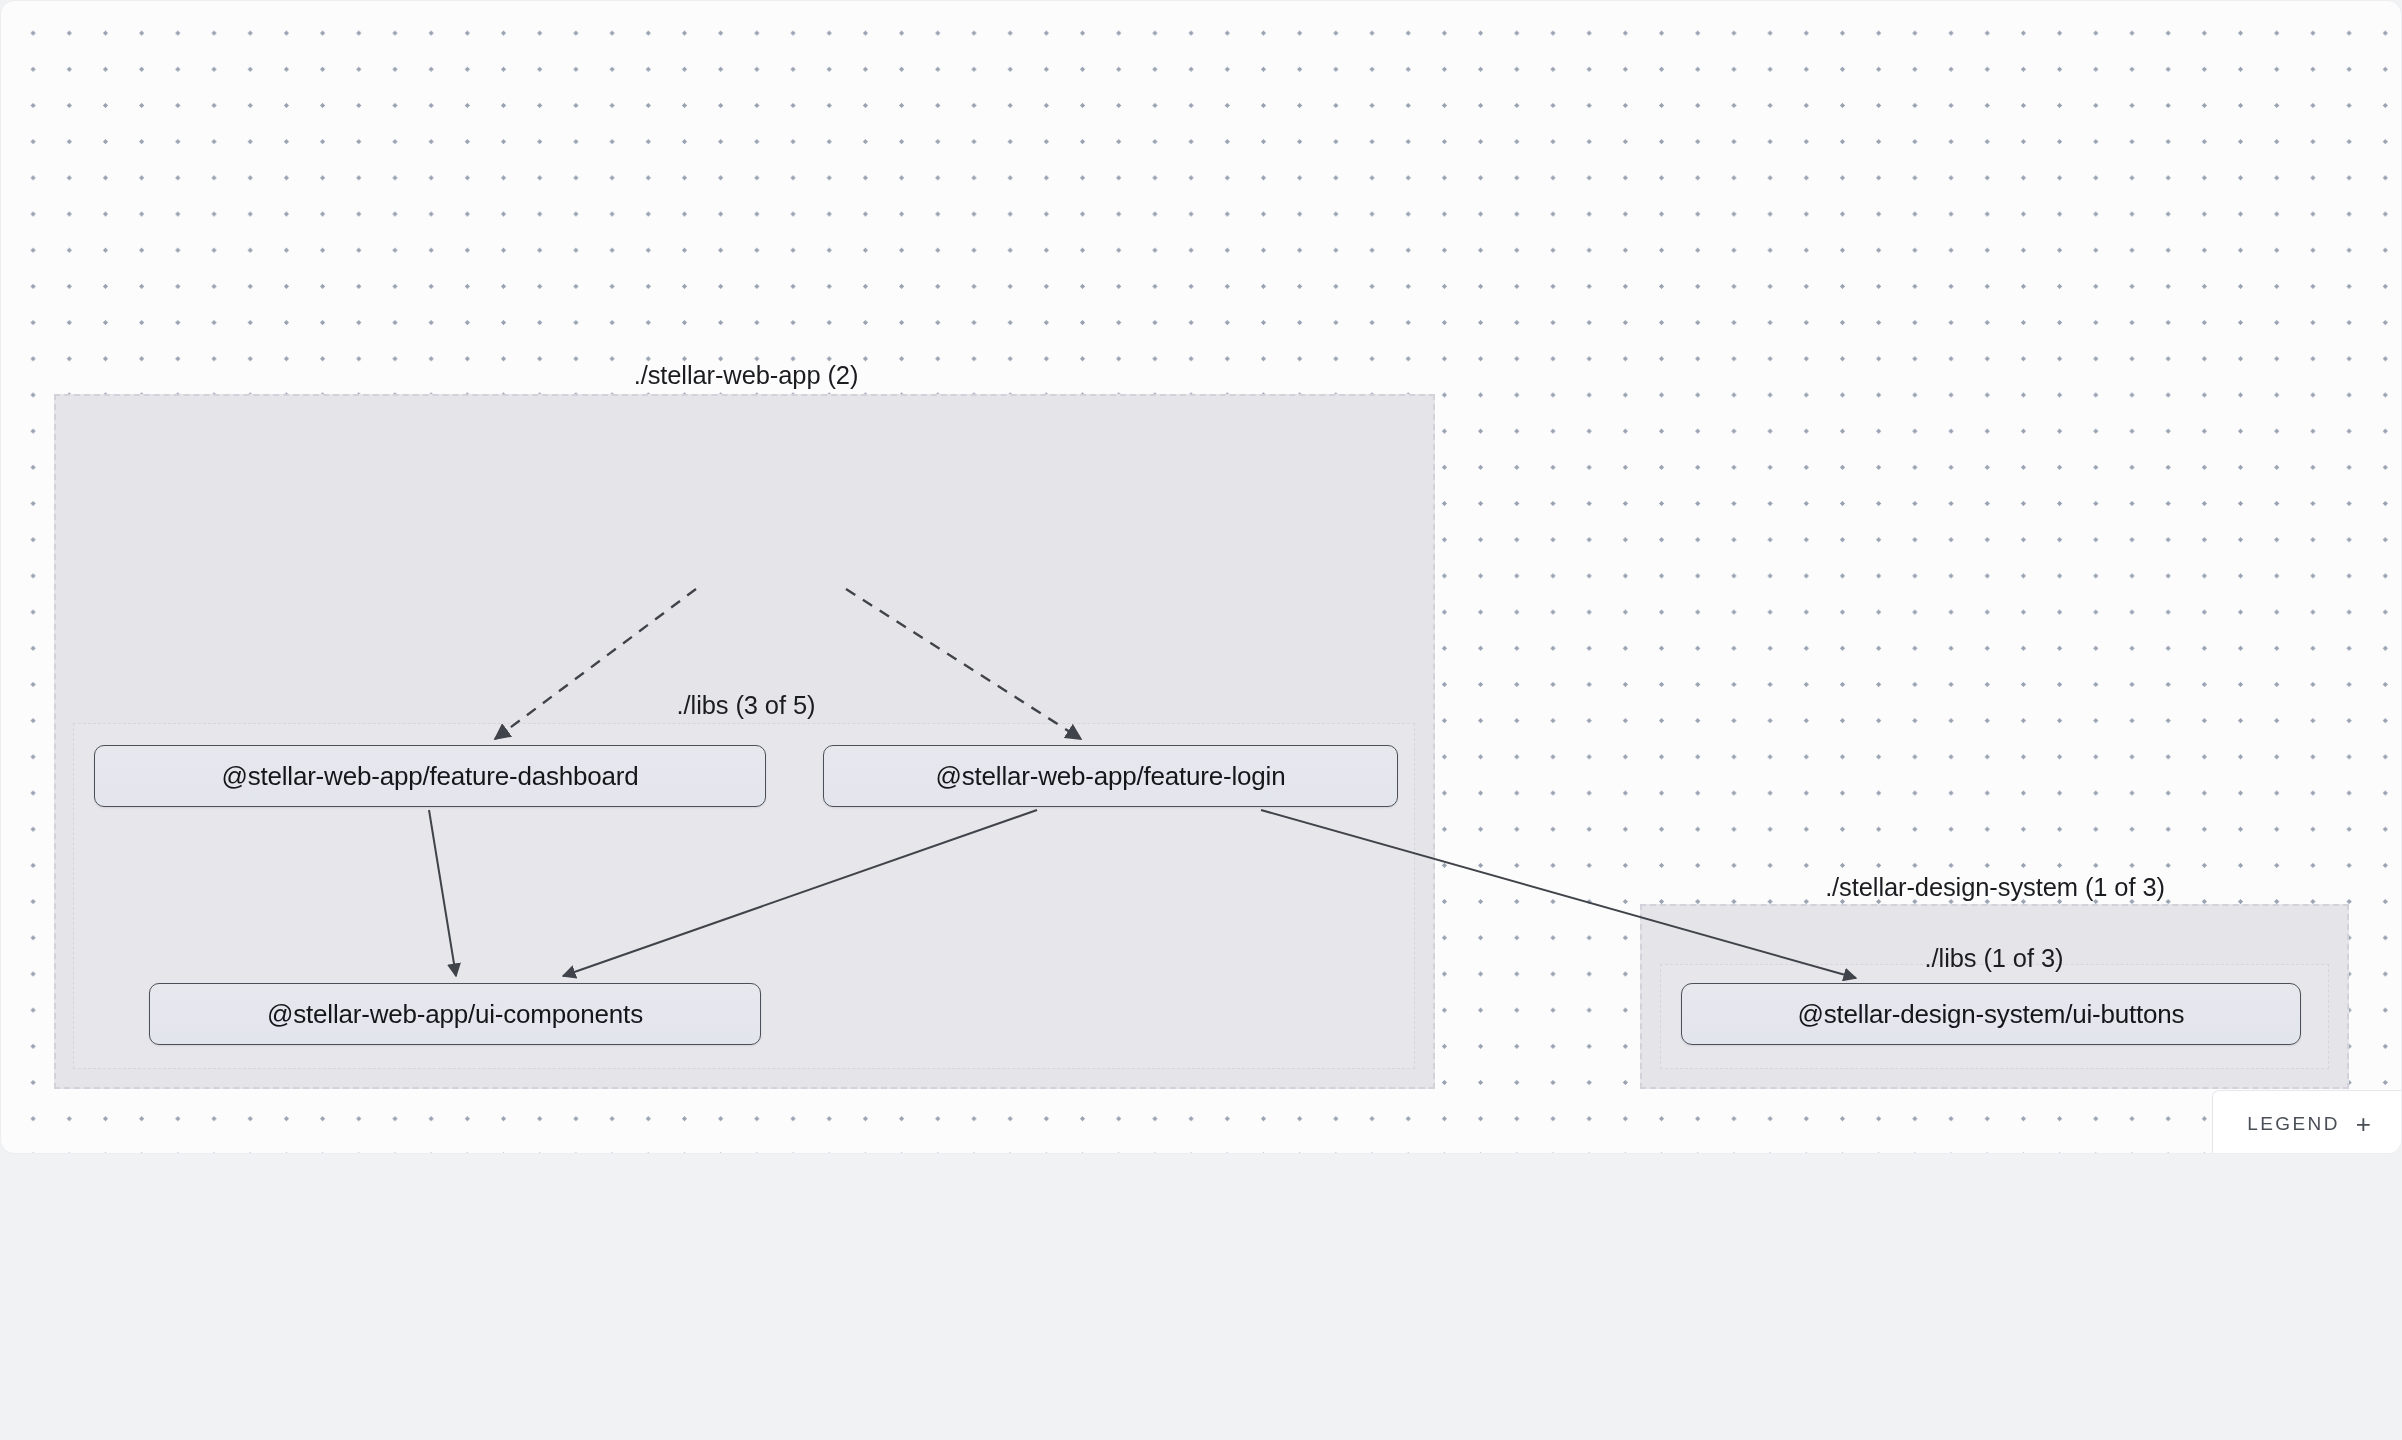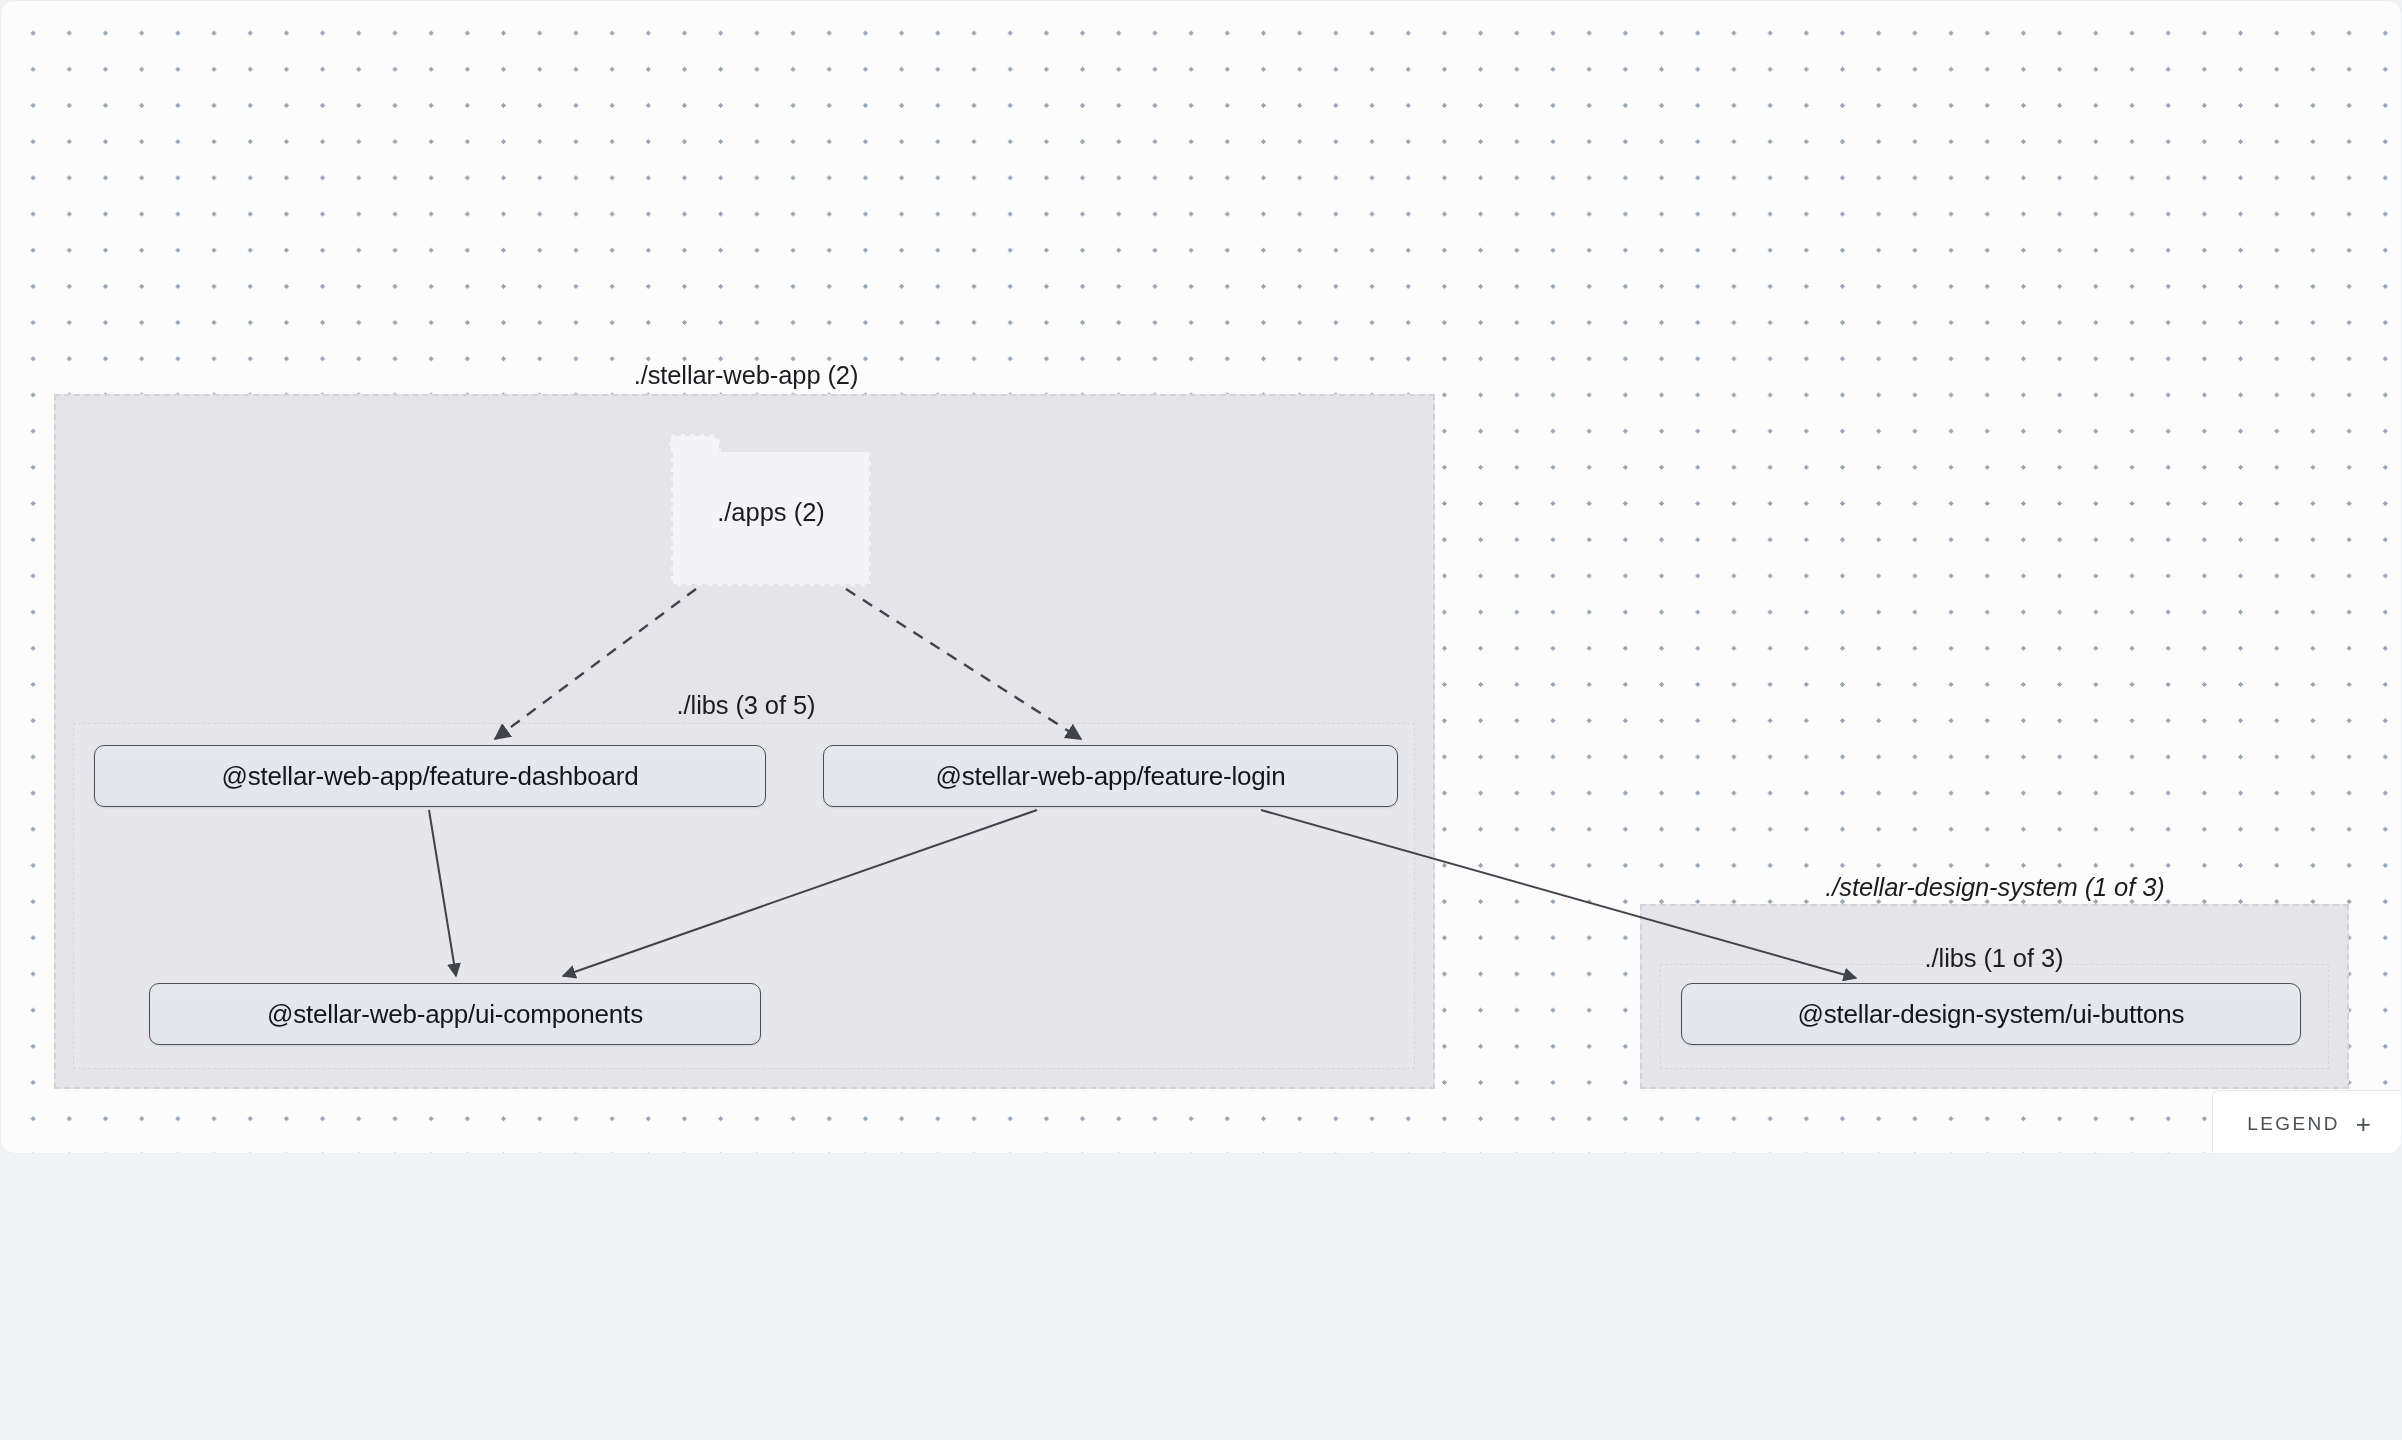--- a/index.html
+++ b/index.html
@@ -130,28 +130,23 @@
 <body>
 
 <div id="canvas">
 
   <div class="group" style="left:53px; top:393px; width:1381px; height:695px;"></div>
   <div class="group-label" style="left:745px; top:360px;">./stellar-web-app (2)</div>
 
   <div class="subgroup" style="left:72px; top:722px; width:1342px; height:346px;"></div>
   <div class="subgroup-label" style="left:745px; top:690px;">./libs (3 of 5)</div>
 
-  <div style="position:absolute; left:670px; top:433px; width:200px; height:152px;">
-    <div class="folder-tab" style="top:0; width:52px;"></div>
-    <div class="folder" style="left:0; top:18px; width:200px; height:134px;"></div>
-    <div class="folder-label" style="top:64px;">./apps (2)</div>
-  </div>
 
   <div class="group" style="left:1639px; top:903px; width:709px; height:185px;"></div>
-  <div class="group-label" style="left:1994px; top:872px;font-style:italic;">./stellar-design-system (1 of 3)</div>
+  <div class="group-label" style="left:1994px; top:872px;">./stellar-design-system (1 of 3)</div>
 
   <div class="subgroup" style="left:1659px; top:963px; width:669px; height:105px;"></div>
   <div class="subgroup-label" style="left:1993px; top:911px;margin-top:32px;">./libs (1 of 3)</div>
 
   <svg id="edges">
     <defs>
       <marker id="arrow" viewBox="0 0 10 10" refX="9" refY="5" markerWidth="7" markerHeight="7" orient="auto-start-reverse">
         <path d="M 0 0 L 10 5 L 0 10 z" fill="#40434a"></path>
       </marker>
     </defs>

